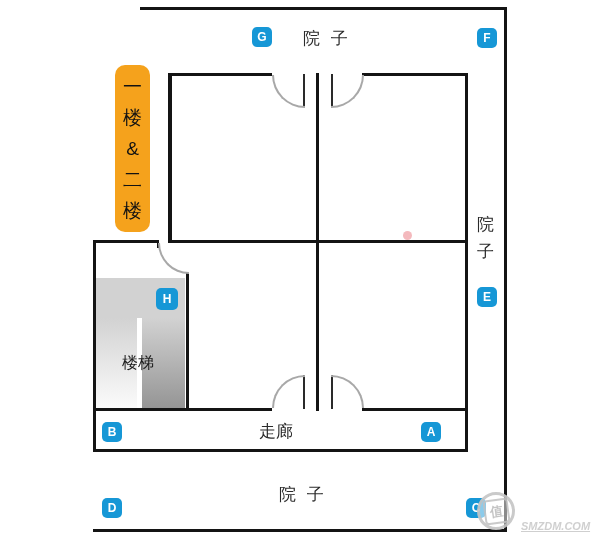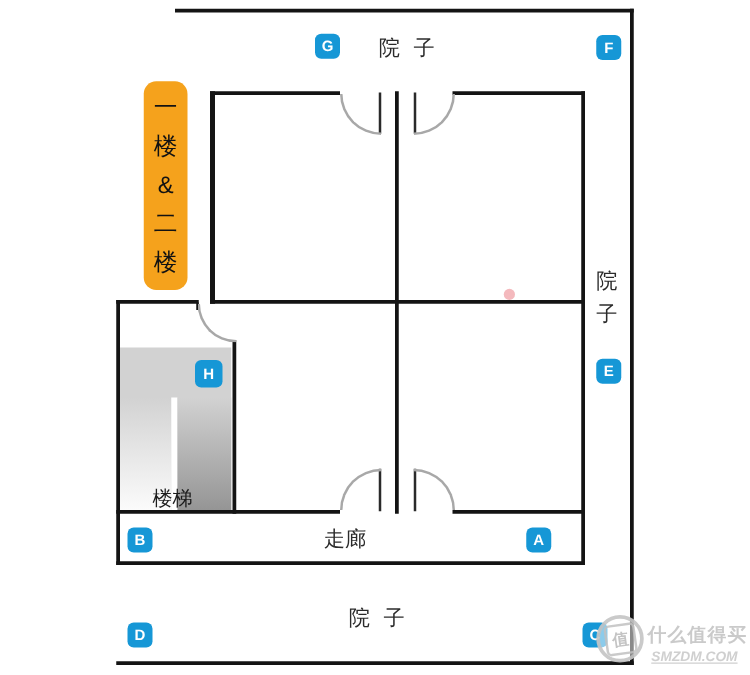--- a/index.html
+++ b/index.html
@@ -55,21 +55,21 @@
   .stairs .stripe{position:absolute;left:41px;top:40px;width:5px;height:90px;background:#ffffff;}
   .stairs .col-r{position:absolute;left:46px;top:40px;width:43px;height:90px;
     background:linear-gradient(to bottom,#d2d2d2 0%,#959595 100%);}
 
   
   .lbl{position:absolute;white-space:pre-line;}
   .yard-top{left:303px;top:27px;font-size:17px;letter-spacing:3px;}
   .yard-right{left:477px;top:211px;font-size:17px;line-height:27px;}
   .yard-bottom{left:279px;top:483px;font-size:17px;letter-spacing:3px;}
   .corridor-lbl{left:259px;top:420px;font-size:17px;}
-  .stairs-lbl{left:122px;top:353px;font-size:16px;color:#1c1c1c;margin-top:36px;}
+  .stairs-lbl{left:122px;top:353px;font-size:16px;color:#1c1c1c;}
 
   .floor-tag{
     position:absolute;left:115px;top:65px;width:35px;height:167px;
     background:#f5a21c;border-radius:10px;display:flex;align-items:center;justify-content:center;
   }
   .floor-tag span{white-space:pre-line;font-size:19px;line-height:31px;color:#121212;text-align:center;}
 
   
   .badge{
     position:absolute;width:20px;height:20px;border-radius:5px;background:#1697d6;
@@ -157,17 +157,16 @@
   <div class="badge bg-b">B</div>
   <div class="badge bg-d">D</div>
   <div class="badge bg-c">C</div>
 
   <div class="pink-dot"></div>
 
   <div class="watermark">
     <div class="wm-logo">
       <span class="sq">值</span>
     </div>
-    <div class="wm-name">什么值得买</div>
     <div class="wm-domain">SMZDM.COM</div>
   </div>
 
 </div>
 
 </body></html>

